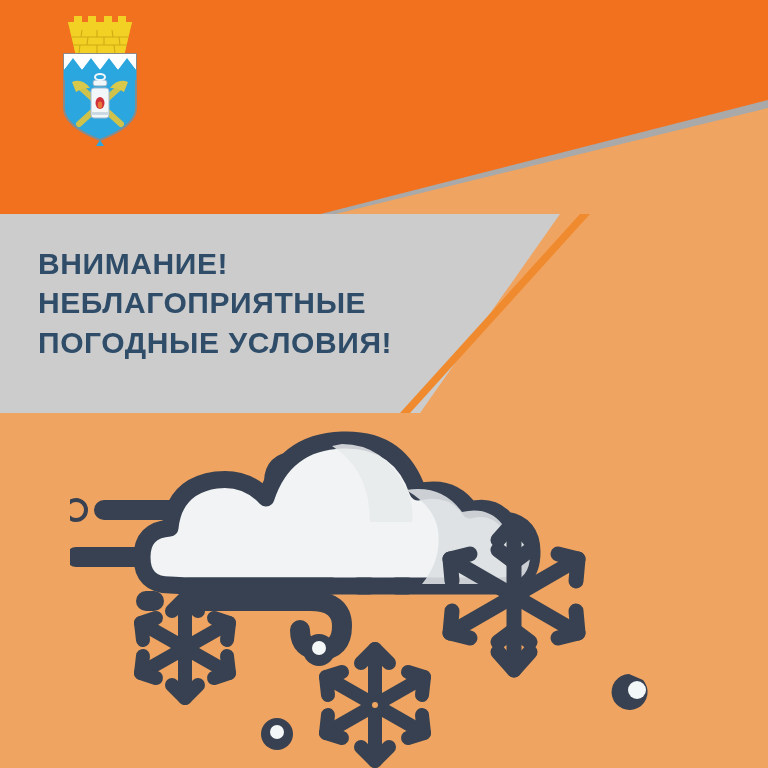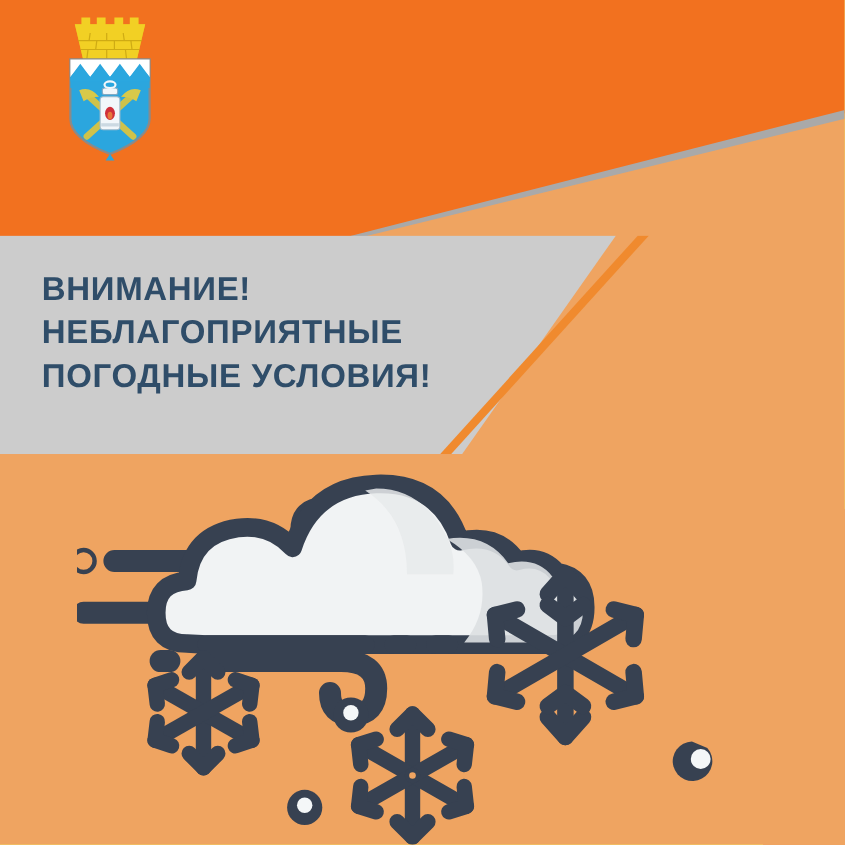--- a/index.html
+++ b/index.html
@@ -6,21 +6,21 @@
     margin: 0;
     padding: 0;
     background: #ffffff;
   }
   #poster {
     position: relative;
     width: 768px;
     height: 768px;
     overflow: hidden;
     font-family: "Liberation Sans", sans-serif;
-    background: #eab308;
+    background: #fde047;
   }
 
   
   .bg-light {
     position: absolute;
     inset: 0;
     background: #efa461;
   }
   .bg-dark-wedge {
     position: absolute;

